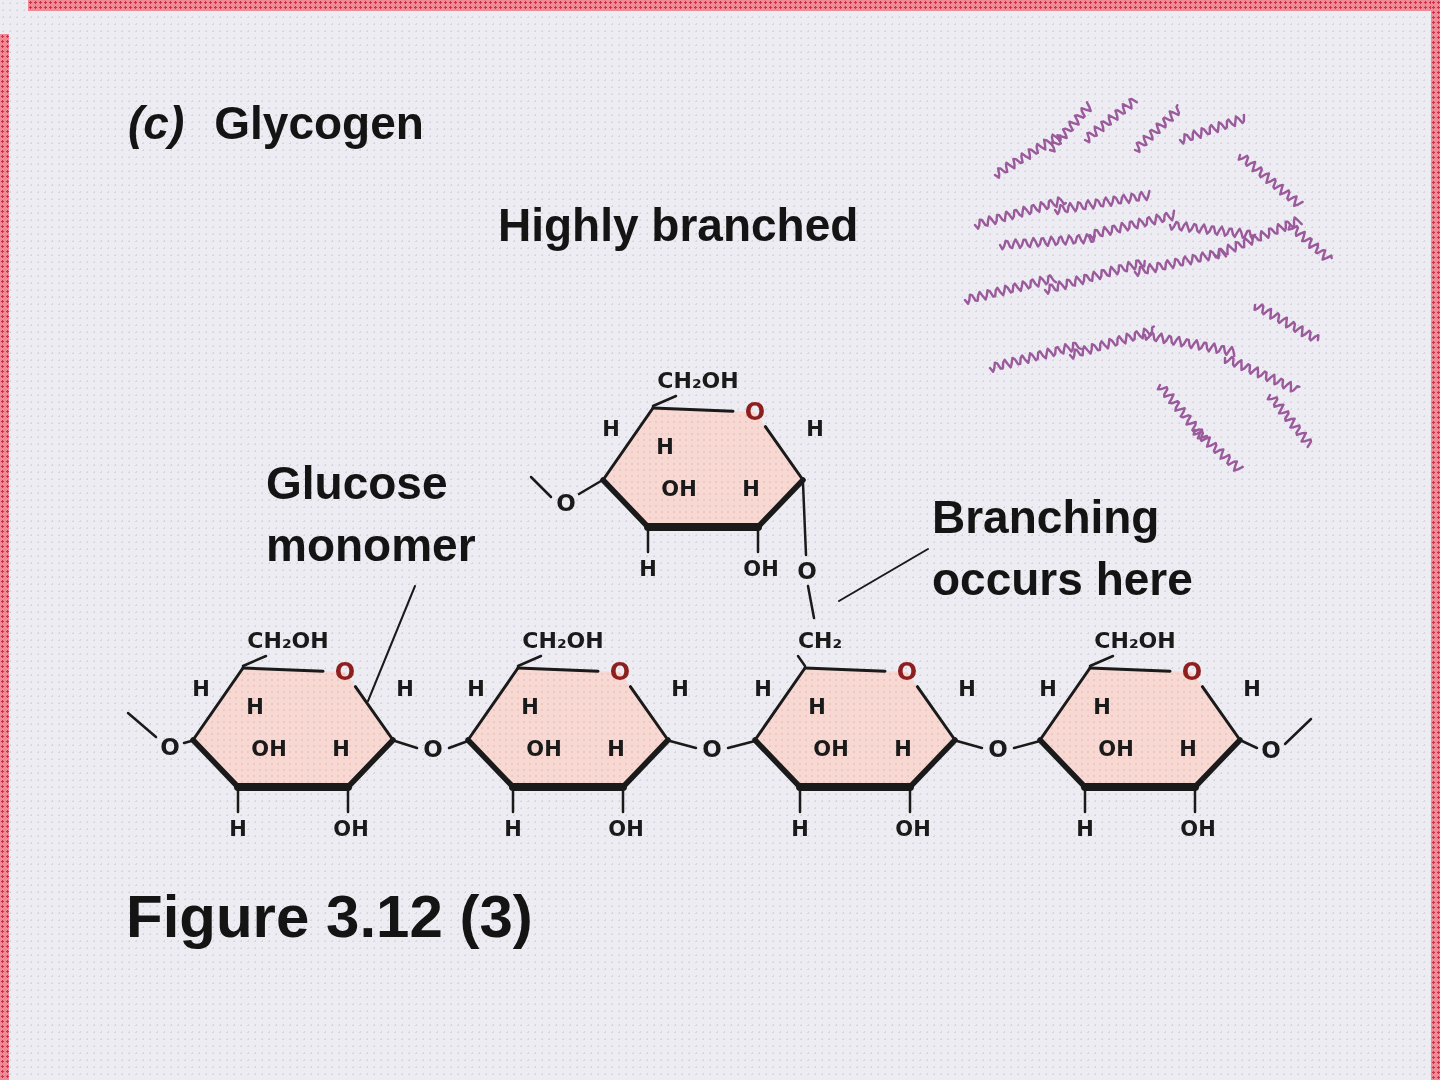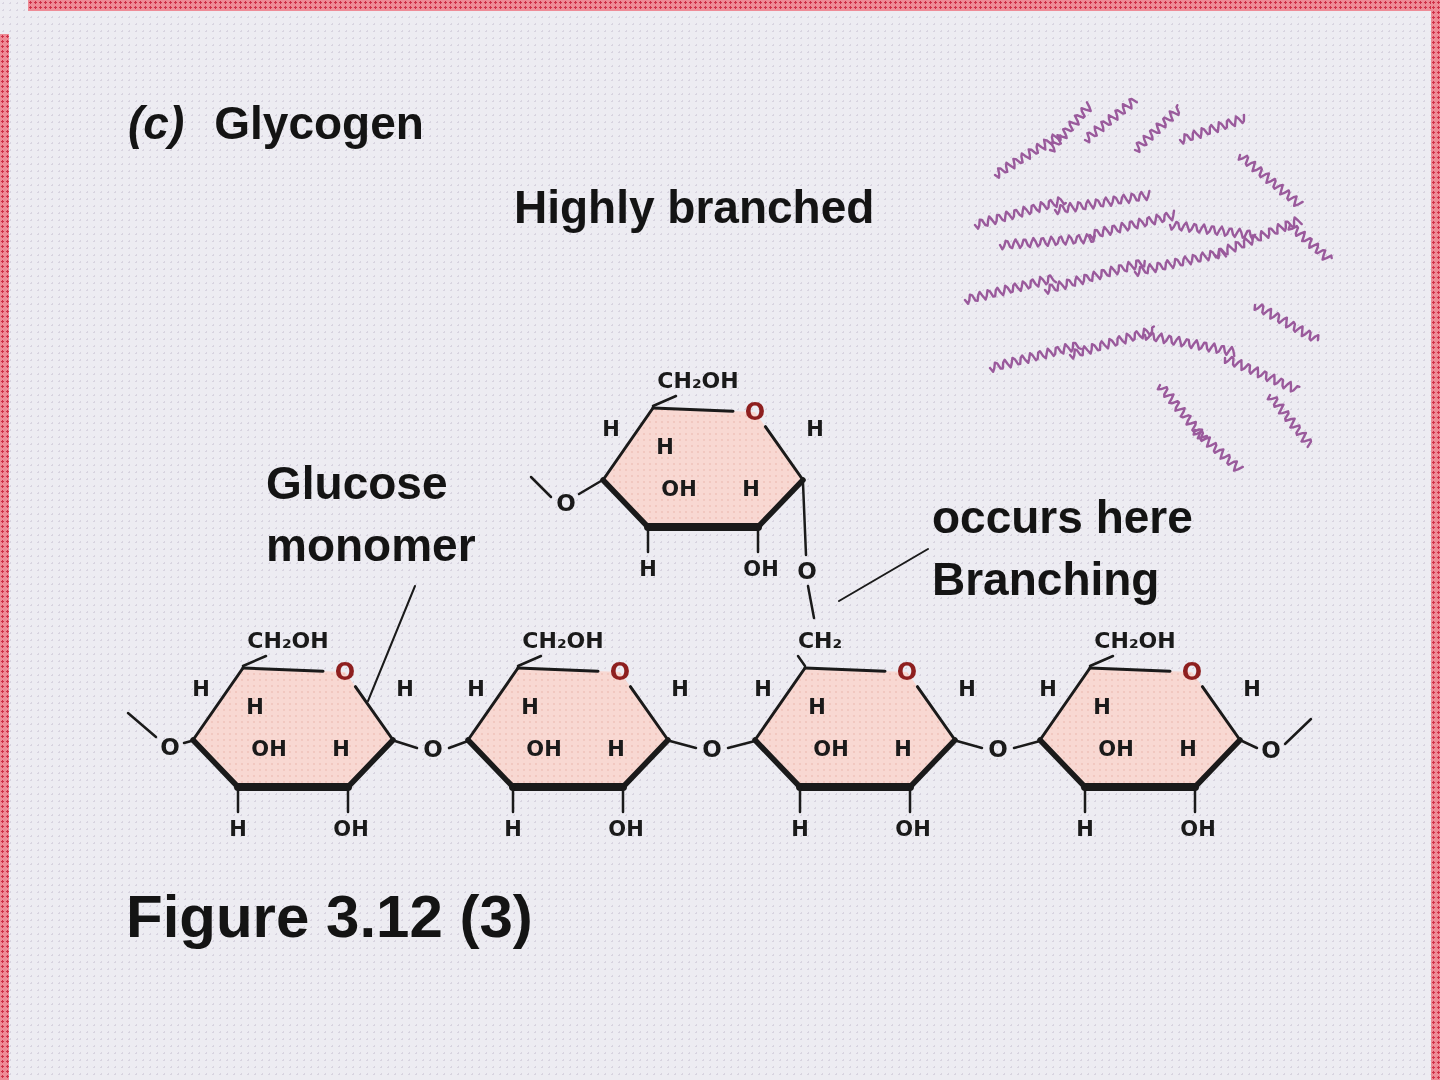--- a/index.html
+++ b/index.html
@@ -17,21 +17,21 @@
     background-image:radial-gradient(var(--stripedot,#cf2f47) 1.3px, transparent 1.3px);
     background-size:5px 5px;
   }
   .stripe-top{left:28px;top:0;width:1412px;height:11px;}
   .stripe-left{left:0;top:34px;width:9px;height:1046px;}
   .stripe-right{right:0;top:0;width:9px;height:1080px;}
   #diagram{position:absolute;left:0;top:0;}
   .heading{position:absolute;left:128px;top:96px;font-size:46px;font-weight:bold;text-align:right;}
   .heading .hp{font-style:italic;margin-right:30px;}
   .ann{position:absolute;font-size:46px;font-weight:bold;line-height:62px;white-space:nowrap;}
-  #ann-hb{left:498px;top:176px;margin-left:16px;}
+  #ann-hb{left:498px;top:194px;}
   #ann-gm{left:266px;top:452px;}
   #ann-br{left:932px;top:486px;}
   .caption{position:absolute;left:126px;top:882px;font-size:60px;font-weight:bold;}
 </style>
 </head>
 <body>
 
 <div class="slide">
   <div class="stripe stripe-top"></div>
   <div class="stripe stripe-left"></div>
@@ -215,18 +215,18 @@
   <div class="ann" id="ann-hb">
     <div>Highly branched</div>
   </div>
 
   <div class="ann" id="ann-gm">
     <div>Glucose</div>
     <div>monomer</div>
   </div>
 
   <div class="ann" id="ann-br">
+    <div>Branching</div>
     <div>occurs here</div>
-    <div>Branching</div>
   </div>
 
   <div class="caption">Figure 3.12 (3)</div>
 </div>
 
 </body></html>

